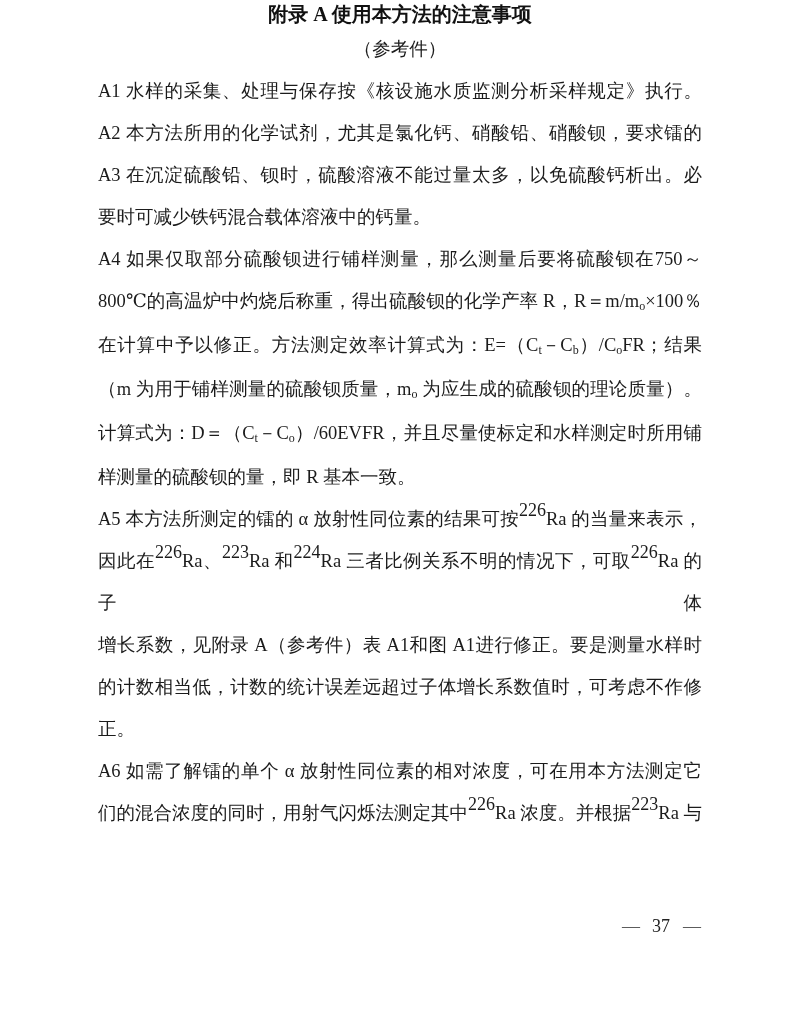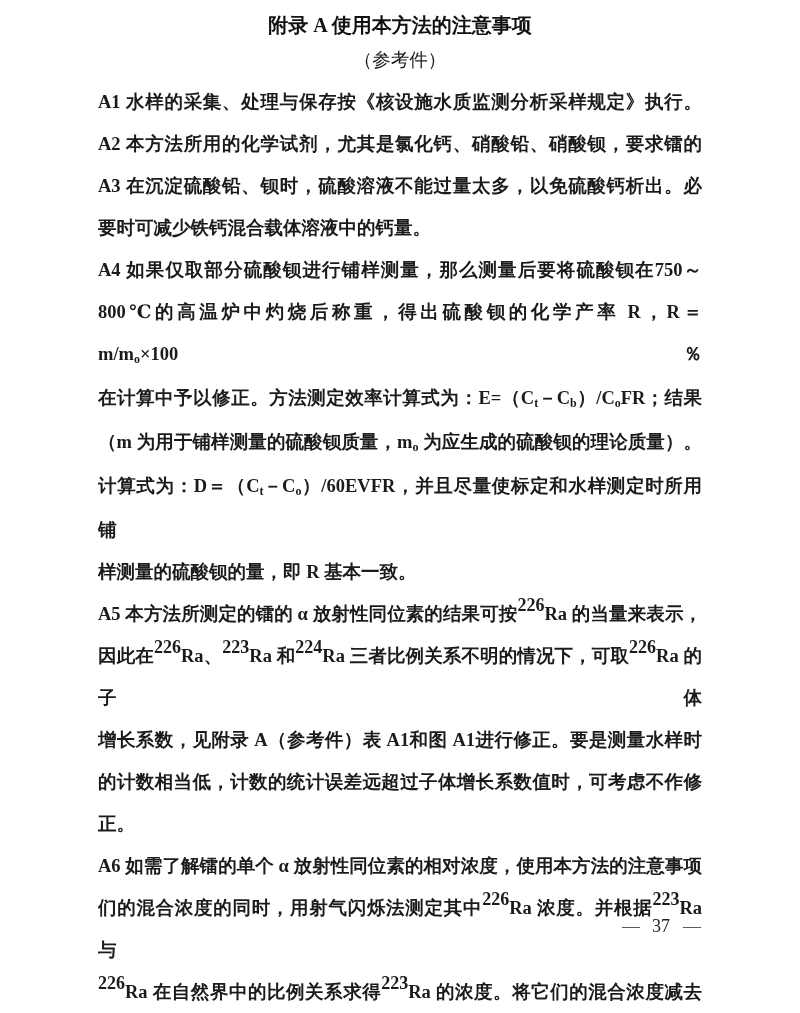--- a/index.html
+++ b/index.html
@@ -7,21 +7,21 @@
   body {
     width: 800px;
     height: 1013px;
     position: relative;
     font-family: "Liberation Serif", "DejaVu Serif", serif;
     color: #1b1b1b;
     overflow: hidden;
     outline: 1px solid #e3e3e3;
   }
   .page-title {
-    padding-top: 12px;
+    padding-top: 1px;
     text-align: center;
     font-size: 20px;
     line-height: 26px;
     font-weight: bold;
     color: #111;
   }
   .page-subtitle {
     margin-top: 10px;
     text-align: center;
     font-size: 18.5px;
@@ -32,21 +32,20 @@
     margin-top: 9px;
     padding: 0 98px;
     font-size: 18.5px;
     line-height: 42px;
     color: #1b1b1b;
   }
   .line {
     text-align: justify;
     overflow: hidden;
     white-space: normal;
-    font-weight: bold;
   }
   .line.j { text-align-last: justify; }
   .line .sup {
     font-size: 18px;
     position: relative;
     top: -0.48em;
     letter-spacing: 0;
   }
   .line .sub {
     font-size: 12px;
@@ -94,23 +93,22 @@
       <div class="line"><span>样测量的硫酸钡的量，即 R 基本一致。</span></div>
     </div>
     <div class="para">
       <div class="line j"><span>A5 本方法所测定的镭的 α 放射性同位素的结果可按</span><span class="sup">226</span><span>Ra 的当量来表示，</span></div>
       <div class="line j"><span>因此在</span><span class="sup">226</span><span>Ra、</span><span class="sup">223</span><span>Ra 和</span><span class="sup">224</span><span>Ra 三者比例关系不明的情况下，可取</span><span class="sup">226</span><span>Ra 的子体</span></div>
       <div class="line j"><span>增长系数，见附录 A（参考件）表 A1和图 A1进行修正。要是测量水样时</span></div>
       <div class="line j"><span>的计数相当低，计数的统计误差远超过子体增长系数值时，可考虑不作修</span></div>
       <div class="line"><span>正。</span></div>
     </div>
     <div class="para">
-      <div class="line j"><span>A6 如需了解镭的单个 α 放射性同位素的相对浓度，使用本方法的注意事项</span></div>
+      <div class="line j"><span>A6 如需了解镭的单个 α 放射性同位素的相对浓度，可在用本方法测定它</span></div>
       <div class="line j"><span>们的混合浓度的同时，用射气闪烁法测定其中</span><span class="sup">226</span><span>Ra 浓度。并根据</span><span class="sup">223</span><span>Ra 与</span></div>
-      <div class="line j"><span class="sup">226</span><span>Ra 在自然界中的比例关系求得</span><span class="sup">223</span><span>Ra 的浓度。将它们的混合浓度减去</span></div>
     </div>
   </div>
 
 <div class="page-footer">
   <span class="dash">—</span>
   <span class="num">37</span>
   <span class="dash">—</span>
 </div>
 
 </body></html>

